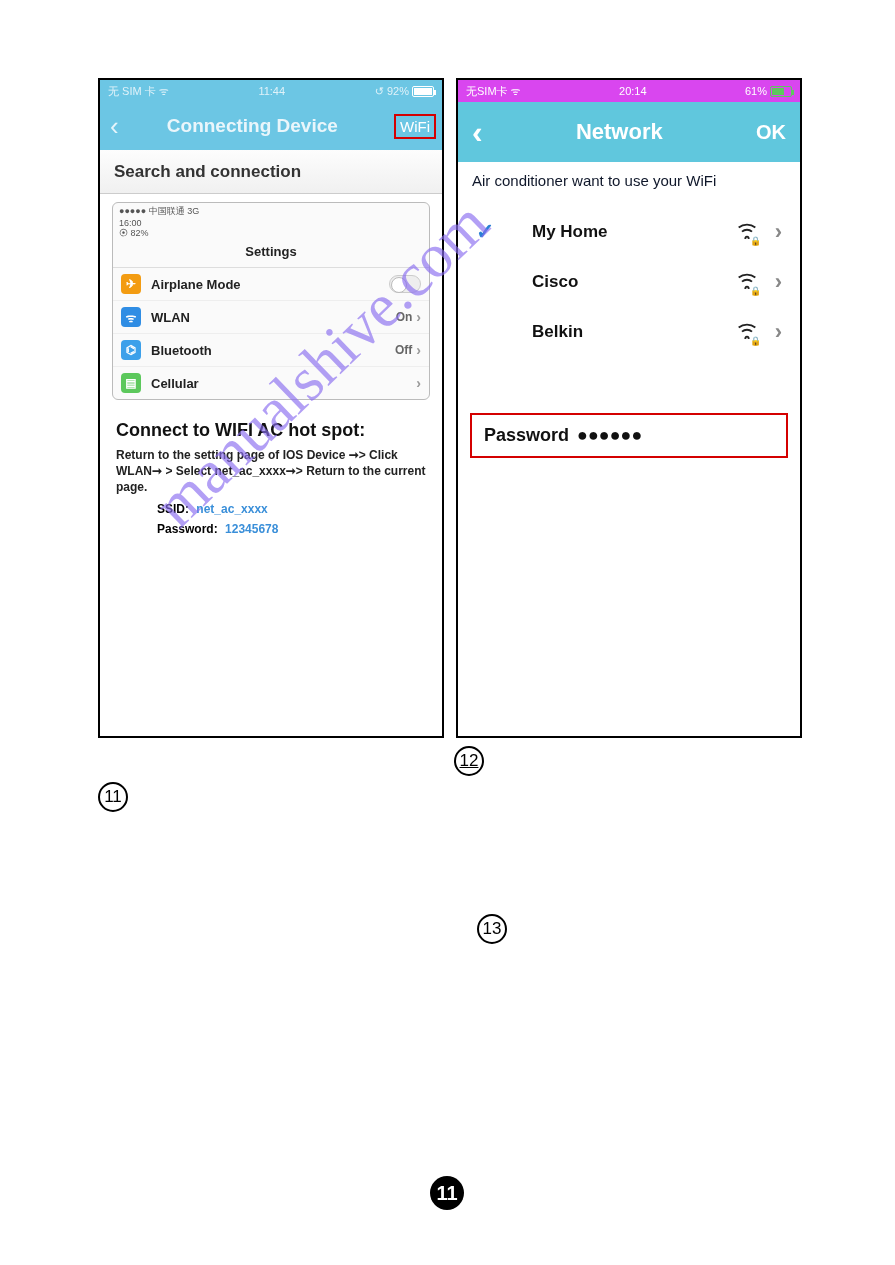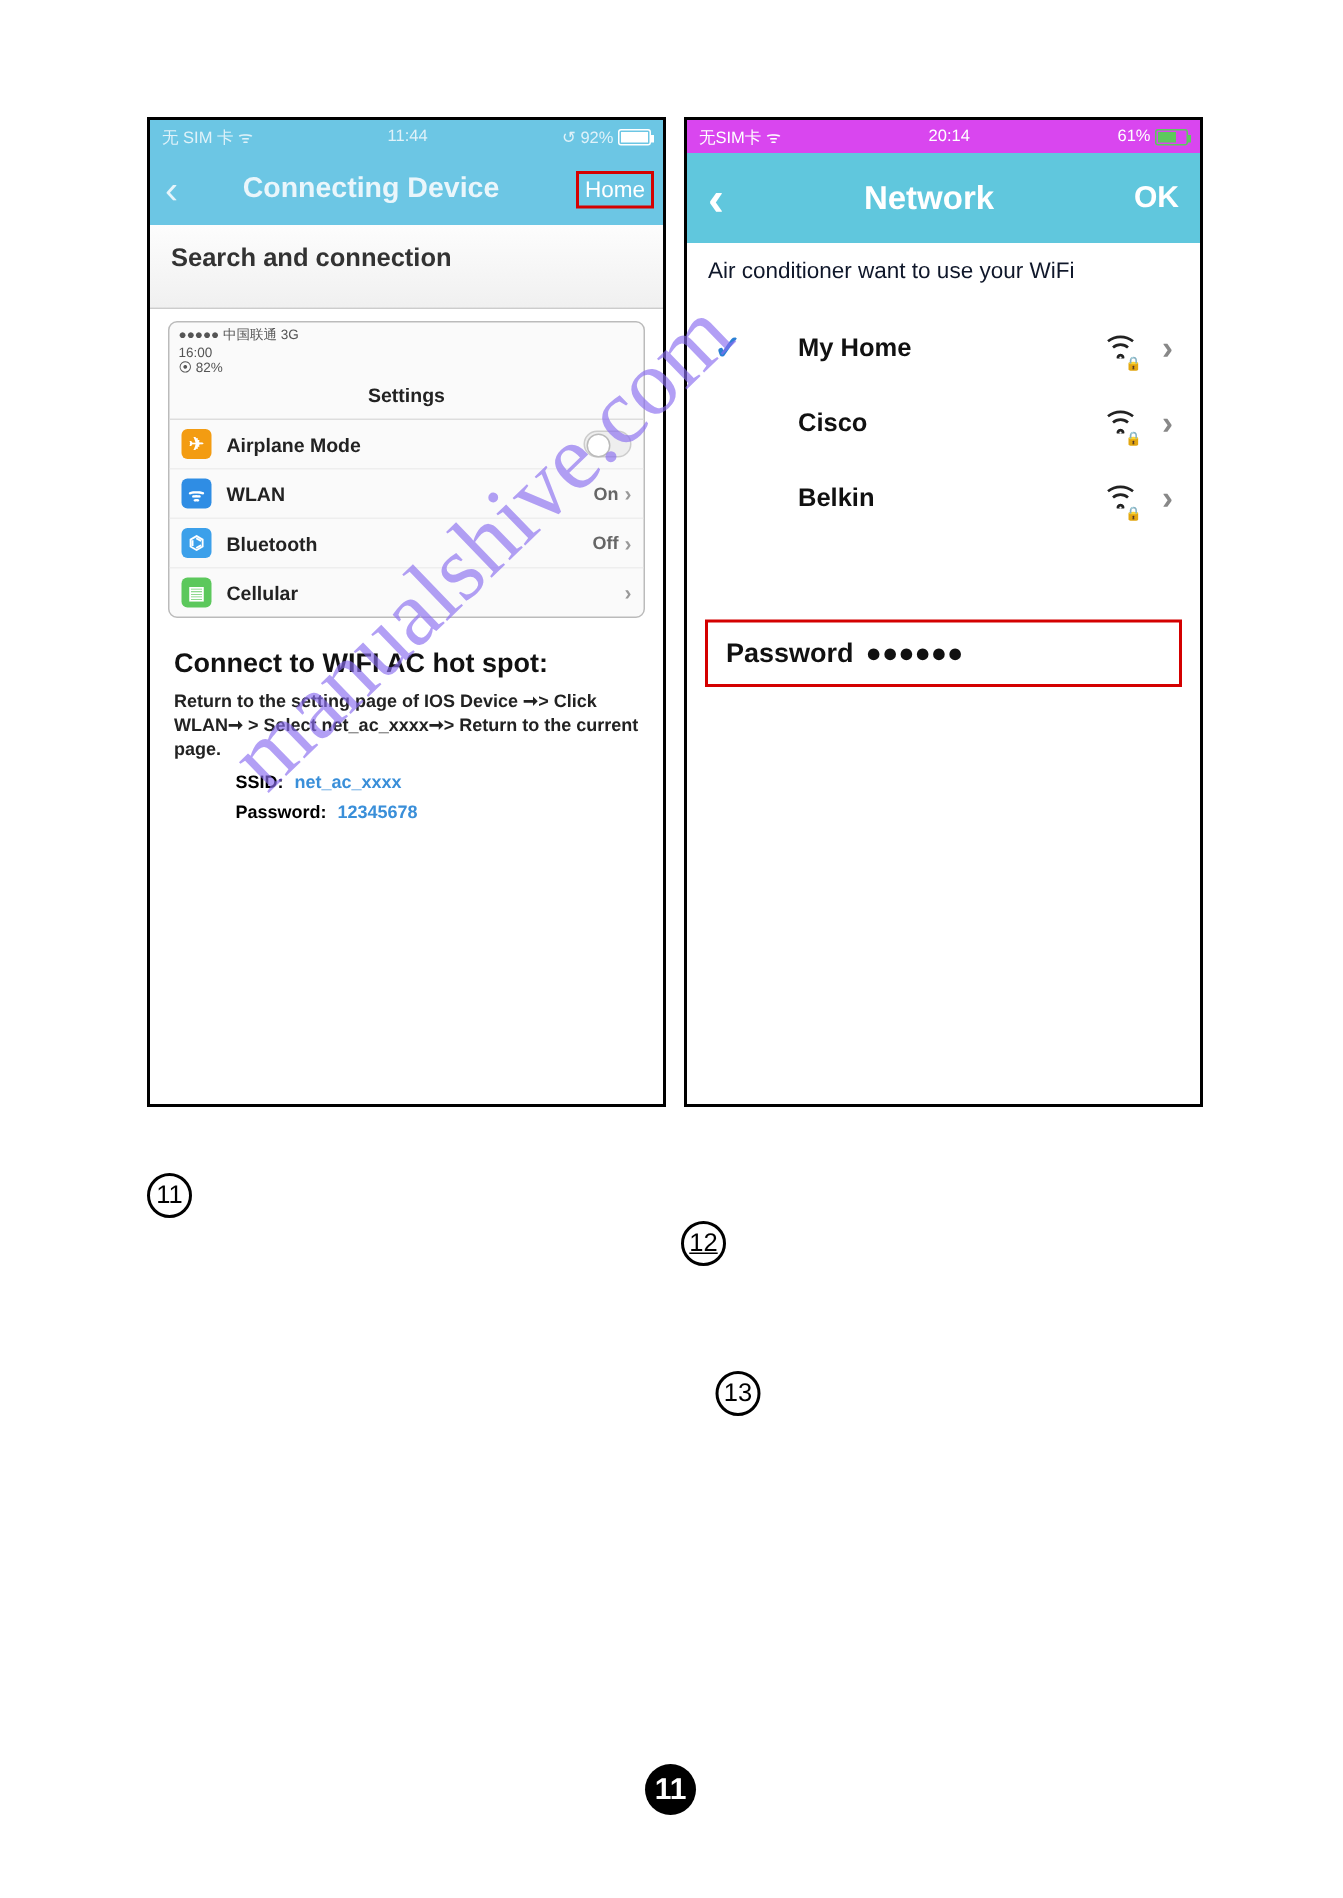--- a/index.html
+++ b/index.html
@@ -58,21 +58,21 @@
     margin-left: -18px;
   }
   .p1-next {
     border: 2px solid #d40000;
     color: #fff;
     font-size: 15px;
     padding: 2px 4px;
     margin-right: 6px;
   }
   .p1-searchbar {
-    height: 56px;
+    height: 44px;
     background: linear-gradient(#fdfdfd,#f0f0f0);
     border-bottom: 1px solid #ccc;
     font-size: 17px;
     font-weight: bold;
     color: #333;
     padding: 12px 14px;
   }
   .inner-phone {
     margin: 8px 12px 0 12px;
     border: 1px solid #bbb;
@@ -205,21 +205,21 @@
     width:30px;height:30px;
     border:2px solid #000;
     border-radius:50%;
     font-size:17px;
     font-weight:normal;
   }
   .filled {
     background:#000;color:#fff;border:none;width:34px;height:34px;font-size:20px;font-weight:bold;
   }
   #lab11 { left: 98px; top: 782px; }
-  #lab12 { left: 454px; top: 814px; text-decoration: underline; }
+  #lab12 { left: 454px; top: 746px; text-decoration: underline; }
   #lab13 { left: 454px; top: 914px; margin-left: 23px; }
   #pagenum { left: 430px; top: 1176px; }
 
   
   .wm {
     position:absolute;
     left: 140px;
     top: 490px;
     transform: rotate(-44deg);
     transform-origin: left top;
@@ -249,21 +249,21 @@
     <div class="p1-status">
       <span>无 SIM 卡 ᯤ</span>
       <span>11:44</span>
       <span>
         <span>↺ 92%</span><span class="batt batt-white"><span class="batt-fill"></span></span>
       </span>
     </div>
     <div class="p1-header">
       <span class="p1-back">‹</span>
       <span class="p1-title">Connecting Device</span>
-      <span class="p1-next">Home</span>
+      <span class="p1-next">WiFi</span>
     </div>
     <div class="p1-searchbar">Search and connection</div>
 
     <div class="inner-phone">
       <div class="inner-status">
         <span>●●●●● 中国联通 3G</span>
         <span>16:00</span>
         <span>⦿ 82%</span>
       </div>
       <div class="inner-title">Settings</div>

